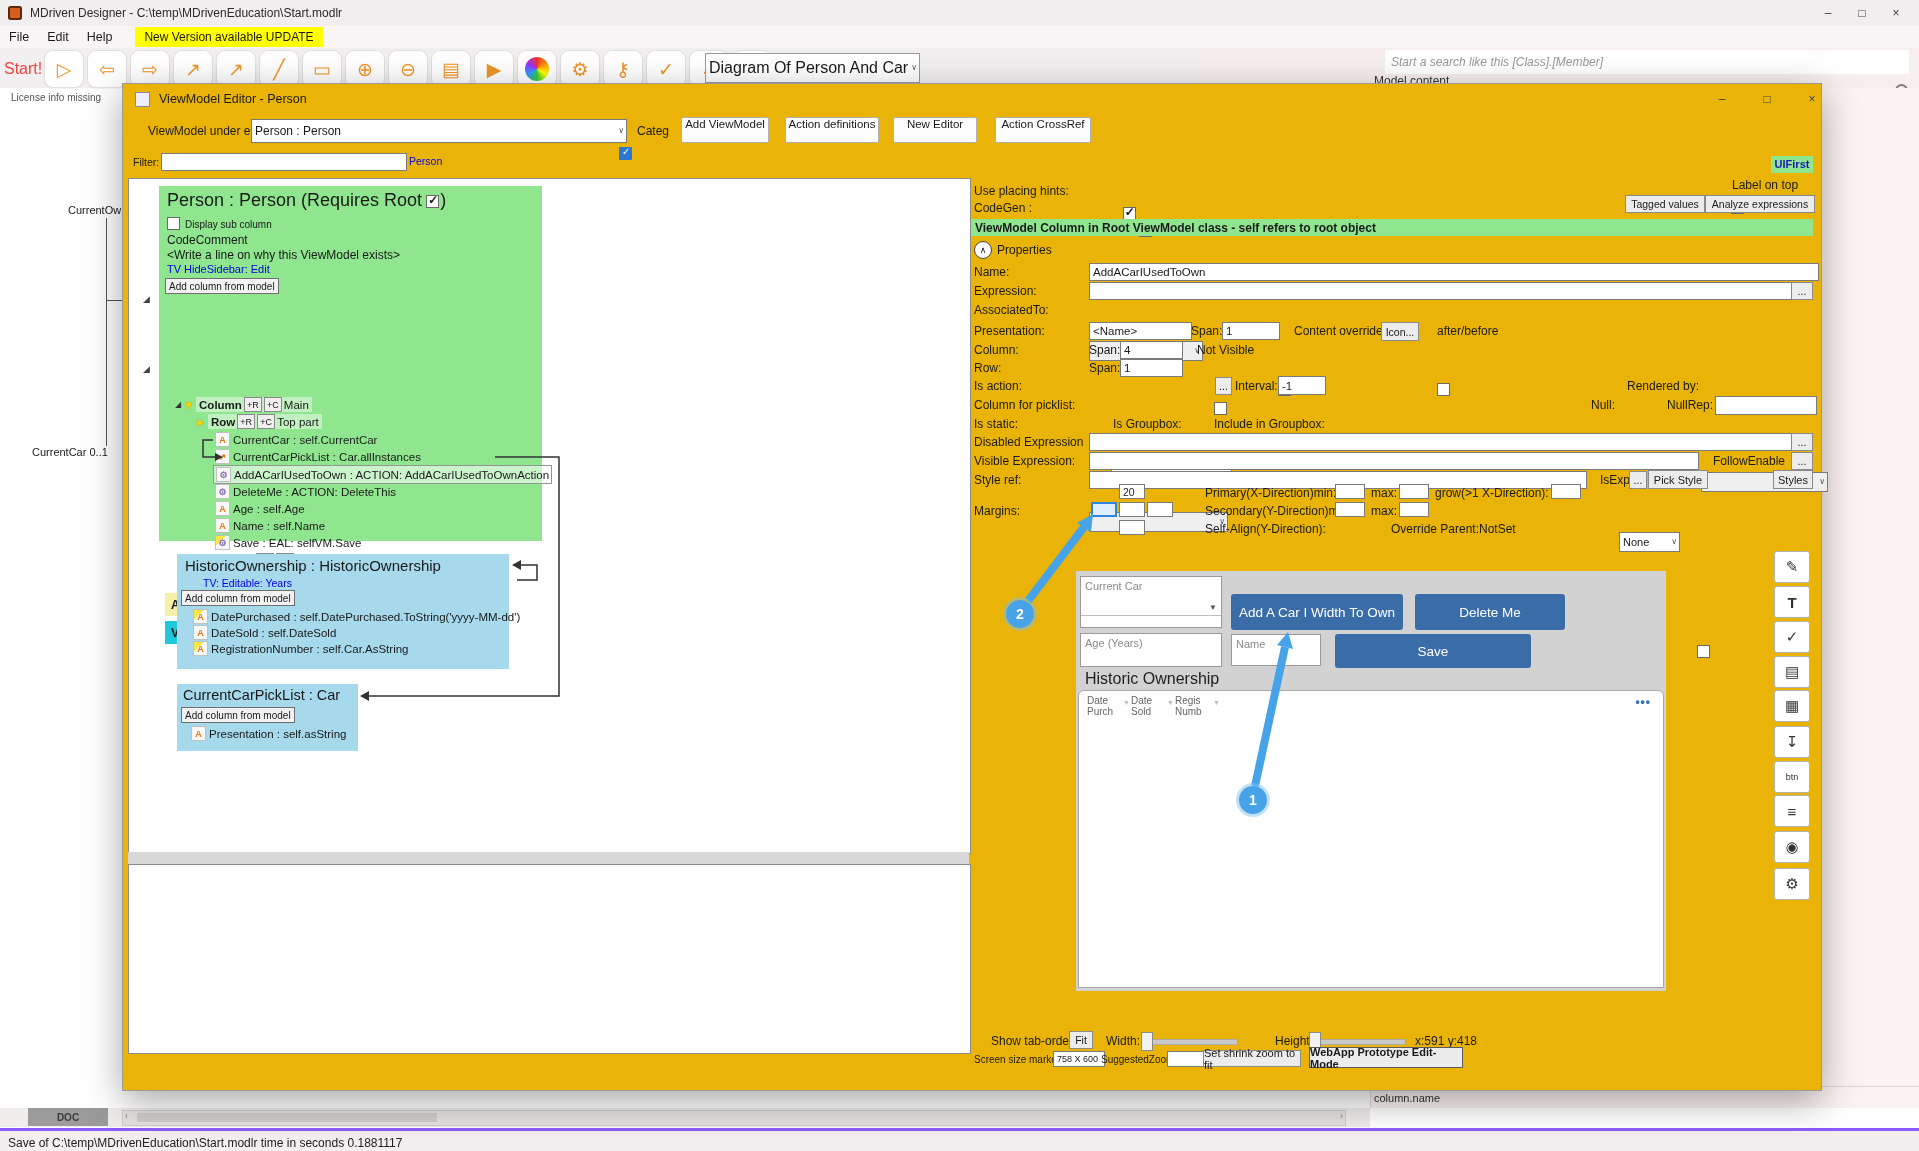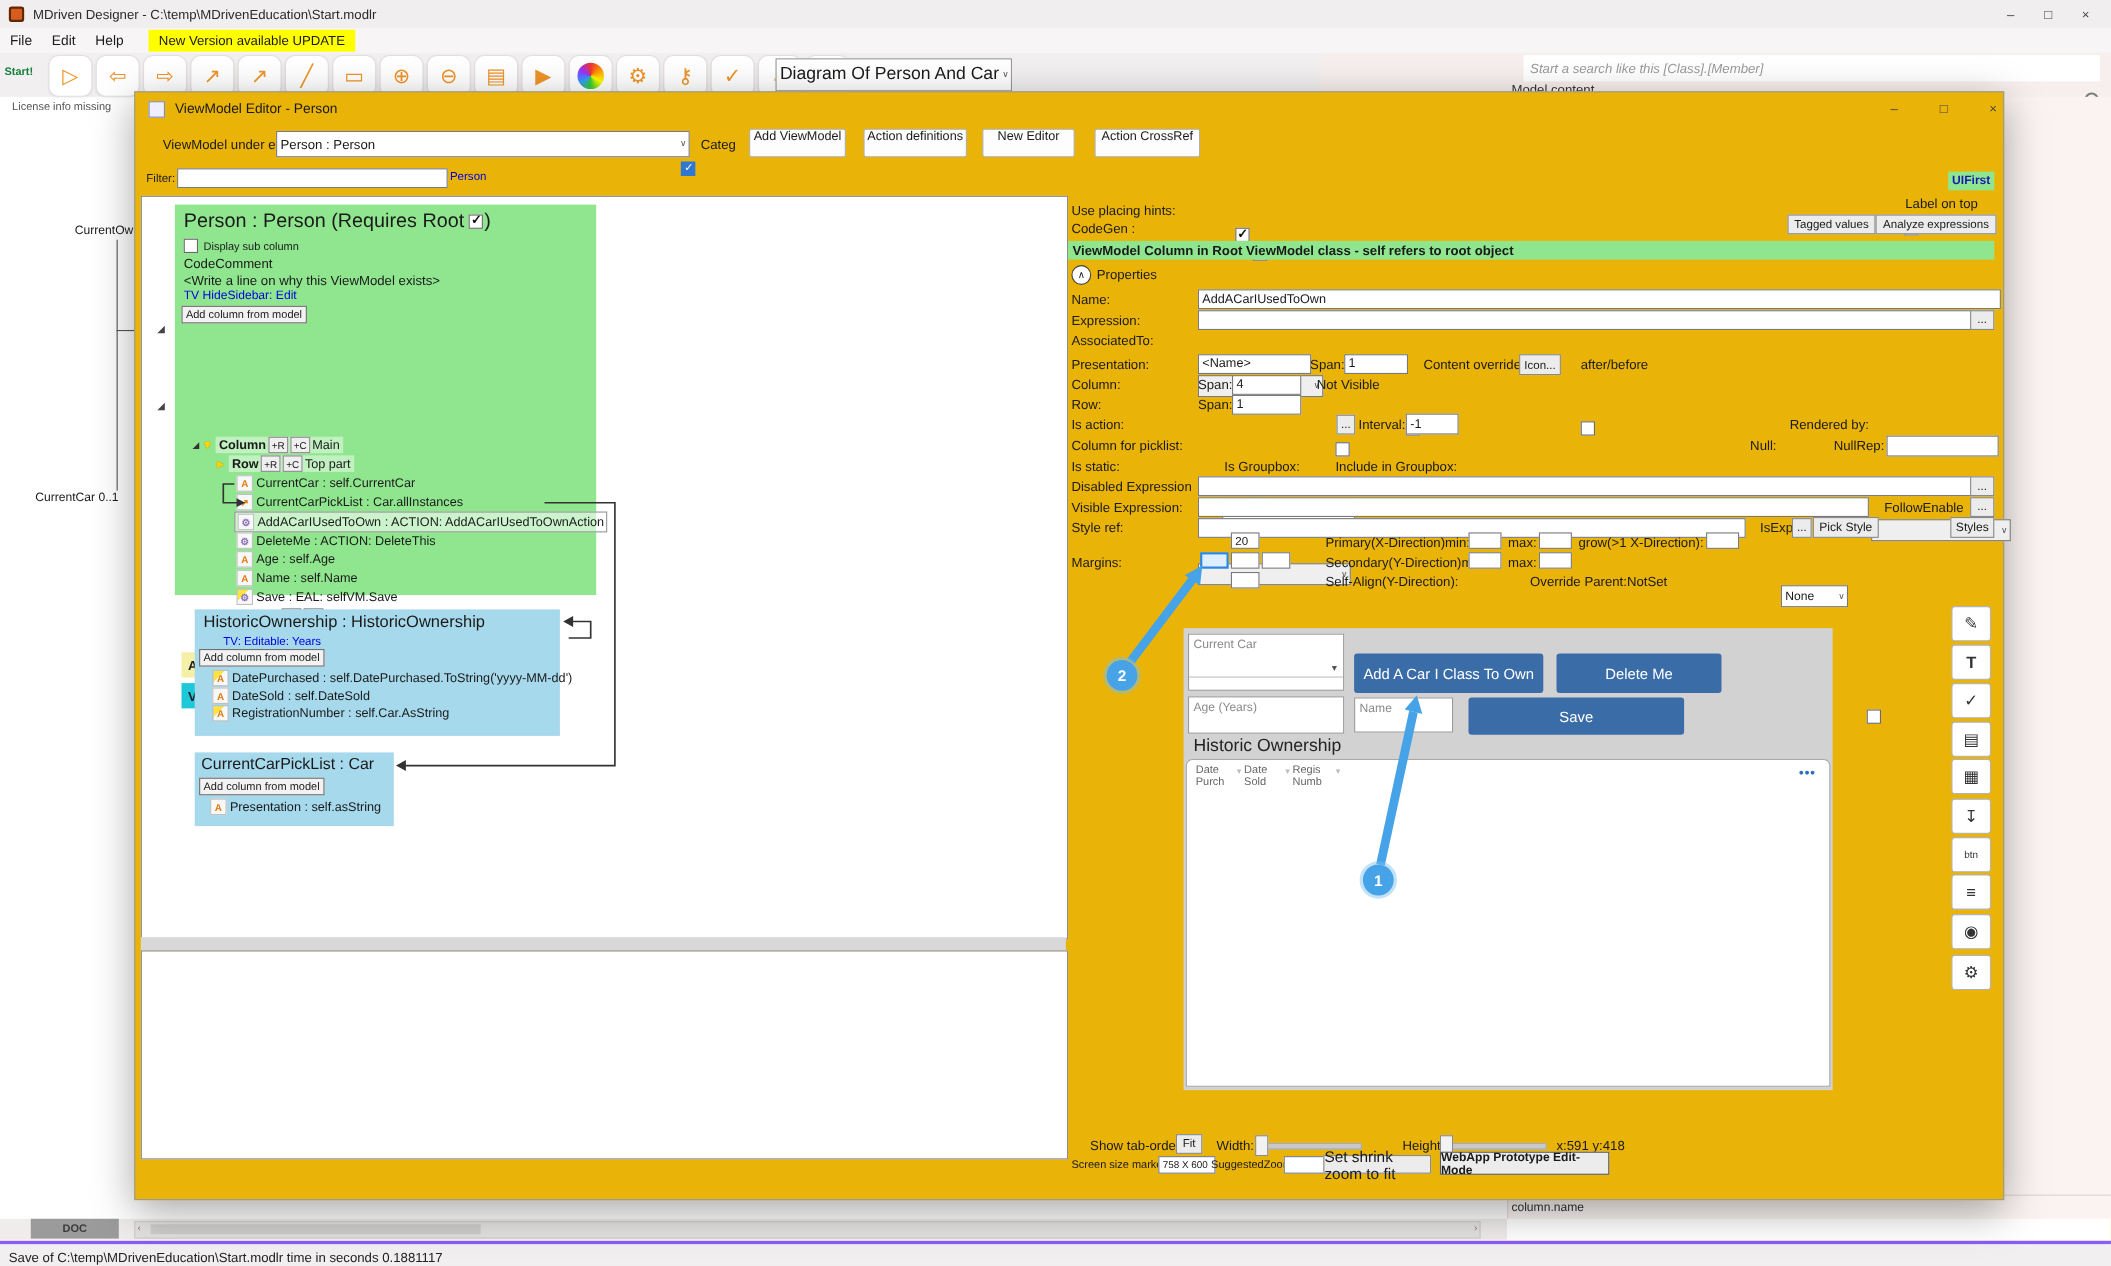--- a/index.html
+++ b/index.html
@@ -86,21 +86,21 @@
 
 <div class="abs flex" id="menubar">
   <span class="menu-item">File</span>
   <span class="menu-item">Edit</span>
   <span class="menu-item">Help</span>
   <span class="menu-item" style="background:#ffff00;margin-left:14px;font-size:12px">New Version available UPDATE</span>
 </div>
 
 <div class="abs" id="toolbar"></div>
 <div class="abs" id="toolbar-pink"></div>
-<span class="abs" style="left:4px;top:60px;color:#15803d;font-weight:bold;font-size:10px">Start!</span>
+<span class="abs" style="left:4px;top:60px;color:#ef4444;font-weight:normal;font-size:16px">Start!</span>
 <div class="abs flex" style="left:44px;top:50px">
   <div class="tbtn">
       <span>▷</span>
     </div>
   <div class="tbtn">
       <span>⇦</span>
     </div>
   <div class="tbtn">
       <span>⇨</span>
     </div>
@@ -497,21 +497,21 @@
   <span class="plabel small" style="left:1356px;top:438px">NotSet</span>
 
   
   <div class="abs" id="preview"></div>
   <div class="abs" style="left:957px;top:492px;width:142px;height:52px;background:#fff;border:1px solid #9a9a9a;box-sizing:border-box">
     <span style="position:absolute;left:4px;top:3px;font-size:11px;color:#8a8a8a">Current Car</span>
     <span style="position:absolute;right:4px;top:26px;font-size:8px;color:#555">▼</span>
     <div style="position:absolute;left:0;top:38px;width:100%;border-top:1px solid #c0c0c0"></div>
   </div>
   <div class="bluebtn" style="left:1108px;top:510px;width:172px;height:36px">
-      <span>Add A Car I Class To Own</span>
+      <span>Add A Car I Width To Own</span>
     </div>
   <div class="bluebtn" style="left:1292px;top:510px;width:150px;height:36px">
       <span>Delete Me</span>
     </div>
   <div class="field" style="left:957px;top:549px;width:142px;height:34px"><span>Age (Years)</span></div>
   <div class="field" style="left:1108px;top:550px;width:90px;height:32px"><span>Name</span></div>
   <div class="bluebtn" style="left:1212px;top:550px;width:196px;height:34px">
       <span>Save</span>
     </div>
   <span class="abs" style="left:962px;top:586px;font-size:16px;color:#222">Historic Ownership</span>
@@ -538,21 +538,21 @@
   <div class="slider-track" style="left:1186px;top:955px;width:95px"></div>
   <div class="slider-thumb" style="left:1186px;top:948px"></div>
   <span class="plabel small" style="left:1292px;top:950px">x:591 y:418</span>
 
   <span class="plabel" style="left:851px;top:970px;font-size:10px">Screen size marker</span>
   <div class="abs txt" style="left:930px;top:967px;width:44px;height:14px;font-size:9px">
       <span>758 X 600</span>
     </div>
   <span class="plabel" style="left:978px;top:970px;font-size:10px">SuggestedZoom</span>
   <div class="abs txt" style="left:1044px;top:967px;width:30px;height:14px"></div>
-  <div class="abs btn-grey" style="left:1080px;top:966px;width:96px;height:15px;font-size:14px">
+  <div class="abs btn-grey" style="left:1080px;top:966px;width:96px;height:15px;font-size:11px">
       <span>Set shrink zoom to fit</span>
     </div>
   <div class="abs btn-grey" style="left:1186px;top:963px;width:152px;height:19px;font-size:11px;font-weight:bold;border-color:#5a5a5a">
       <span>WebApp Prototype Edit-Mode</span>
     </div>
 
   
   <div class="sicon" style="top:467px">✎</div>
   <div class="sicon" style="top:502px;font-weight:bold">T</div>
   <div class="sicon" style="top:537px">✓</div>

